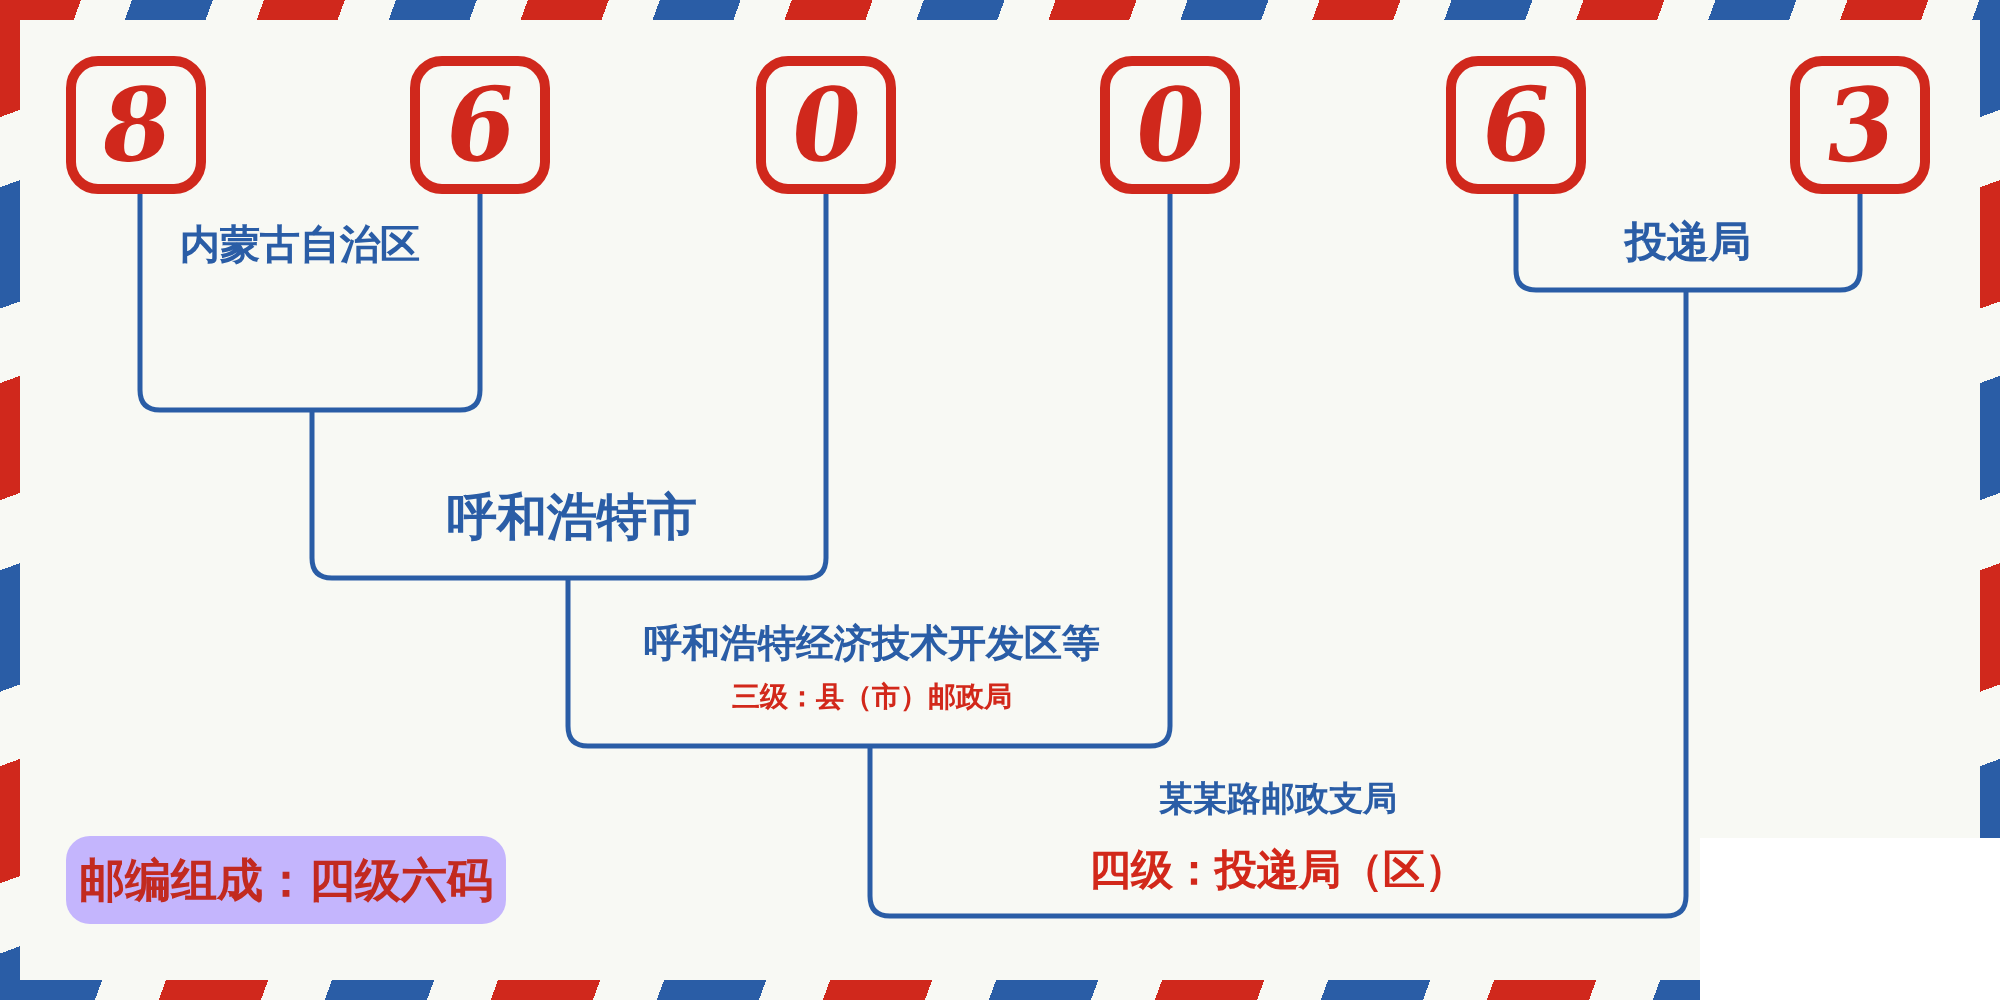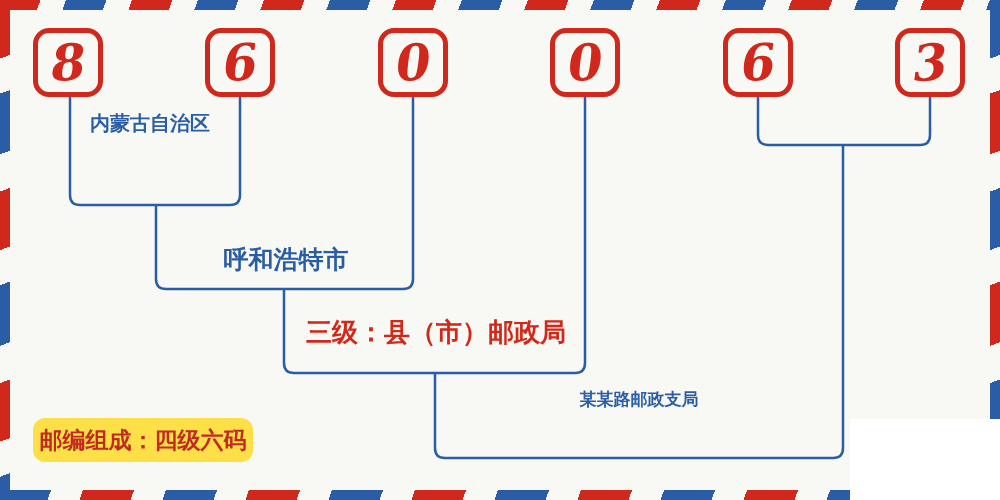--- a/index.html
+++ b/index.html
@@ -51,29 +51,29 @@
   .lvl-name { color:#2a5da6; font-weight:bold; }
   .lvl-desc { color:#d2281a; font-weight:bold; }
   .lvl1 { left:72px; top:110px; width:156px; }
   .lvl1 .lvl-name { font-size:20px; line-height:1.35; }
   .lvl1 .lvl-desc { font-size:20px; line-height:1.35; width:134px; margin:0 auto; }
   .lvl2 { left:160px; top:224px; width:252px; }
   .lvl2 .lvl-name { font-size:25px; line-height:1.2;margin-top:20px; }
   .lvl2 .lvl-desc { font-size:20px; line-height:1.3; margin-top:4px; }
   .lvl3 { left:286px; top:312px; width:300px; }
   .lvl3 .lvl-name { font-size:19px; line-height:1.2; }
-  .lvl3 .lvl-desc { font-size:26px; line-height:1.3; margin-top:4px; }
+  .lvl3 .lvl-desc { font-size:14px; line-height:1.3; margin-top:4px; }
   .lvl4 { left:439px; top:390px; width:400px; }
   .lvl4 .lvl-name { font-size:17px; line-height:1.2; }
   .lvl4 .lvl-desc { font-size:21px; line-height:1.3; margin-top:12px; }
   .lvl5 { left:768px; top:107px; width:152px; }
   .lvl5 .lvl-name { font-size:21px; }
   
   .badge { position:absolute; left:33px; top:418px; width:220px; height:44px;
-    background:#fde047; border-radius:12px; z-index:4;
+    background:#c4b5fd; border-radius:12px; z-index:4;
     display:flex; align-items:center; justify-content:center;
     color:#c22a20; font-weight:bold; font-size:23px; }
 </style>
 </head>
 <body>
 
 <div class="stage">
 
   <div class="band band-top"></div>
   <div class="band band-bottom"></div>
@@ -111,25 +111,30 @@
 
   <div class="lvl lvl1">
     <div class="lvl-name">内蒙古自治区</div>
   </div>
 
   <div class="lvl lvl2">
     <div class="lvl-name">呼和浩特市</div>
   </div>
 
   <div class="lvl lvl3">
+    <div class="lvl-name">呼和浩特经济技术开发区等</div>
     <div class="lvl-desc">三级：县（市）邮政局</div>
   </div>
 
   <div class="lvl lvl4">
     <div class="lvl-name">某某路邮政支局</div>
+    <div class="lvl-desc">四级：投递局（区）</div>
   </div>
 
+  <div class="lvl lvl5">
+    <div class="lvl-name">投递局</div>
+  </div>
 
   <div class="badge">邮编组成：四级六码</div>
 
   <div class="white-patch"></div>
 
 </div>
 
 </body></html>

